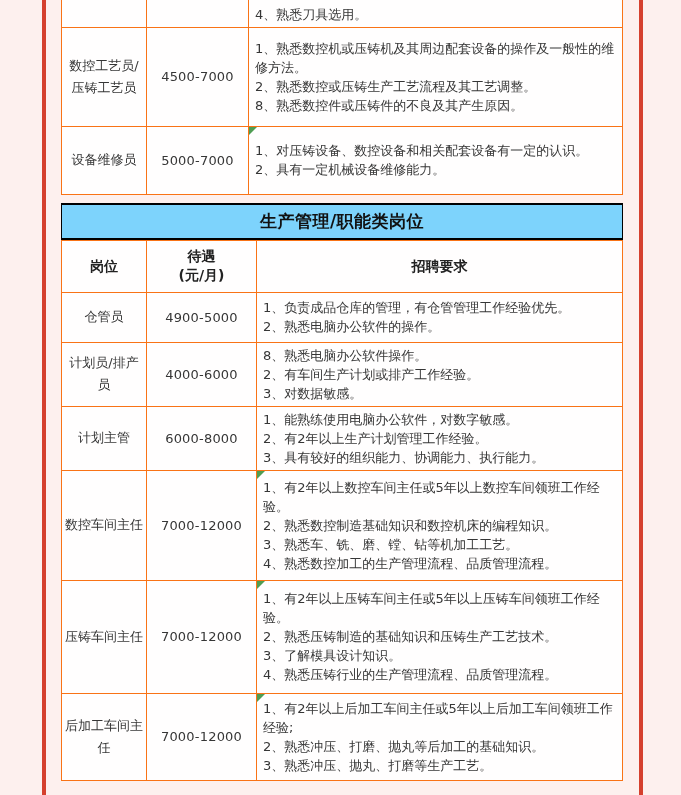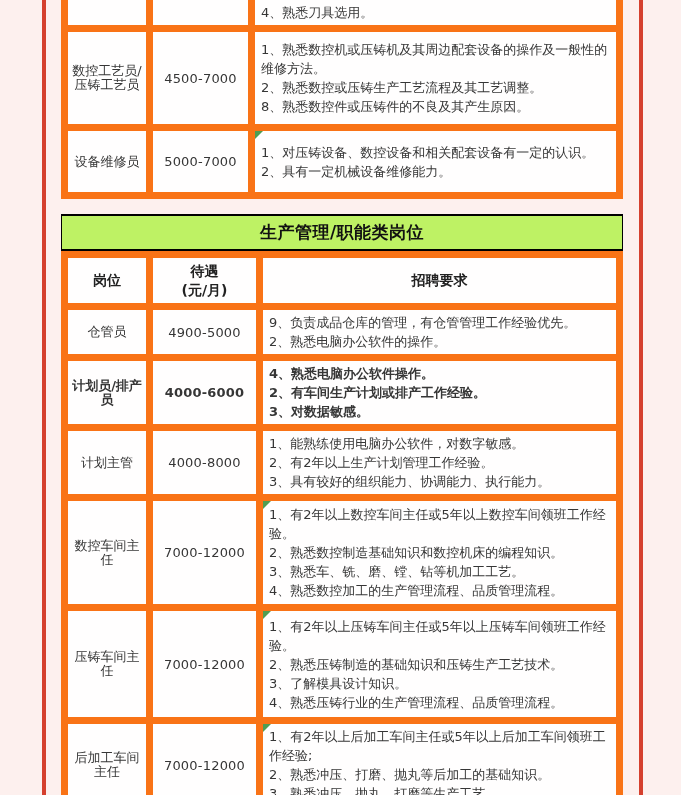--- a/index.html
+++ b/index.html
@@ -8,37 +8,37 @@
     background:var(--page-bg,#fdf0ee);
     font-family:"DejaVu Sans","Liberation Sans",sans-serif;
     color:var(--text-color,#363636);
   }
   .vline{position:absolute;top:0;bottom:0;width:4px;background:var(--accent,#d5402e);}
   .vline.left{left:42px;}
   .vline.right{left:639px;}
   .content{position:absolute;left:61px;top:0;width:562px;}
 
   table.jobs{border-collapse:collapse;width:562px;background:#fffefe;table-layout:fixed;}
-  table.jobs td{border:7px solid #f97316;font-size:13px;vertical-align:middle;overflow:hidden;}
-  td.pos{text-align:center;padding:2px 3px;line-height:14px;}
+  table.jobs td{border:1px solid #f97316;font-size:13px;vertical-align:middle;overflow:hidden;}
+  td.pos{text-align:center;padding:2px 3px;line-height:22px;}
   td.sal{text-align:center;font-size:15px;letter-spacing:0.2px;}
   td.req{padding:3px 4px 3px 6px;position:relative;}
   td.req .line{line-height:19px;}
   tr.partial td{border-top:none;}
   tr.partial td.req{vertical-align:bottom;}
 
   
   td.flag::before{
     content:"";position:absolute;top:0;left:0;width:0;height:0;
     border-top:8px solid var(--flag-color,#4f9d53);
     border-right:8px solid transparent;
   }
 
   .title-band{
-    margin-top:15px;background:#bef264;
+    margin-top:8px;background:#7dd3fc;
     border:1px solid #000;border-top:2px solid #000;border-bottom:2px solid #000;
     height:33px;display:flex;align-items:center;justify-content:center;
   }
   .title-band h2{margin:0;font-size:17px;font-weight:bold;color:#111;letter-spacing:0.5px;}
 
   table.jobs td.hdr{font-weight:bold;text-align:center;font-size:14px;line-height:19px;color:#222;}
 </style>
 </head>
 <body>
 
@@ -98,38 +98,38 @@
         <div>待遇</div>
         <div>(元/月)</div>
       </td>
       <td class="hdr">招聘要求</td>
     </tr>
 
     <tr style="height:50px;padding-left:8px;">
       <td class="pos">仓管员</td>
       <td class="sal">4900-5000</td>
       <td class="req">
-        <div class="line">9、负责成品仓库的管理，有仓管管理工作经验优先。</div>
+        <div class="line">1、负责成品仓库的管理，有仓管管理工作经验优先。</div>
         <div class="line">2、熟悉电脑办公软件的操作。</div>
       </td>
     </tr>
 
-    <tr style="height:62px;font-weight:bold;">
+    <tr style="height:62px;">
       <td class="pos">计划员/排产员</td>
       <td class="sal">4000-6000</td>
       <td class="req">
-        <div class="line">4、熟悉电脑办公软件操作。</div>
+        <div class="line">8、熟悉电脑办公软件操作。</div>
         <div class="line">2、有车间生产计划或排产工作经验。</div>
         <div class="line">3、对数据敏感。</div>
       </td>
     </tr>
 
     <tr style="height:64px;">
       <td class="pos">计划主管</td>
-      <td class="sal">4000-8000</td>
+      <td class="sal">6000-8000</td>
       <td class="req">
         <div class="line">1、能熟练使用电脑办公软件，对数字敏感。</div>
         <div class="line">2、有2年以上生产计划管理工作经验。</div>
         <div class="line">3、具有较好的组织能力、协调能力、执行能力。</div>
       </td>
     </tr>
 
     <tr style="height:110px;">
       <td class="pos">数控车间主任</td>
       <td class="sal">7000-12000</td>

